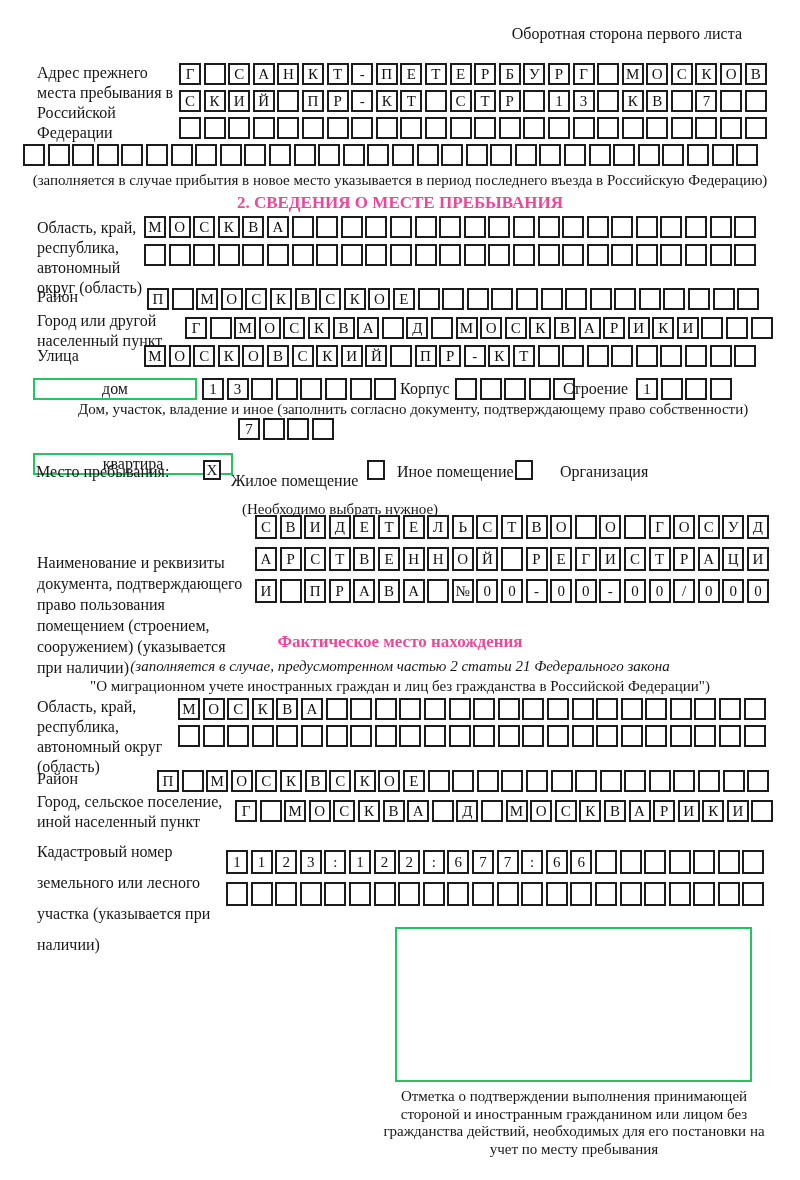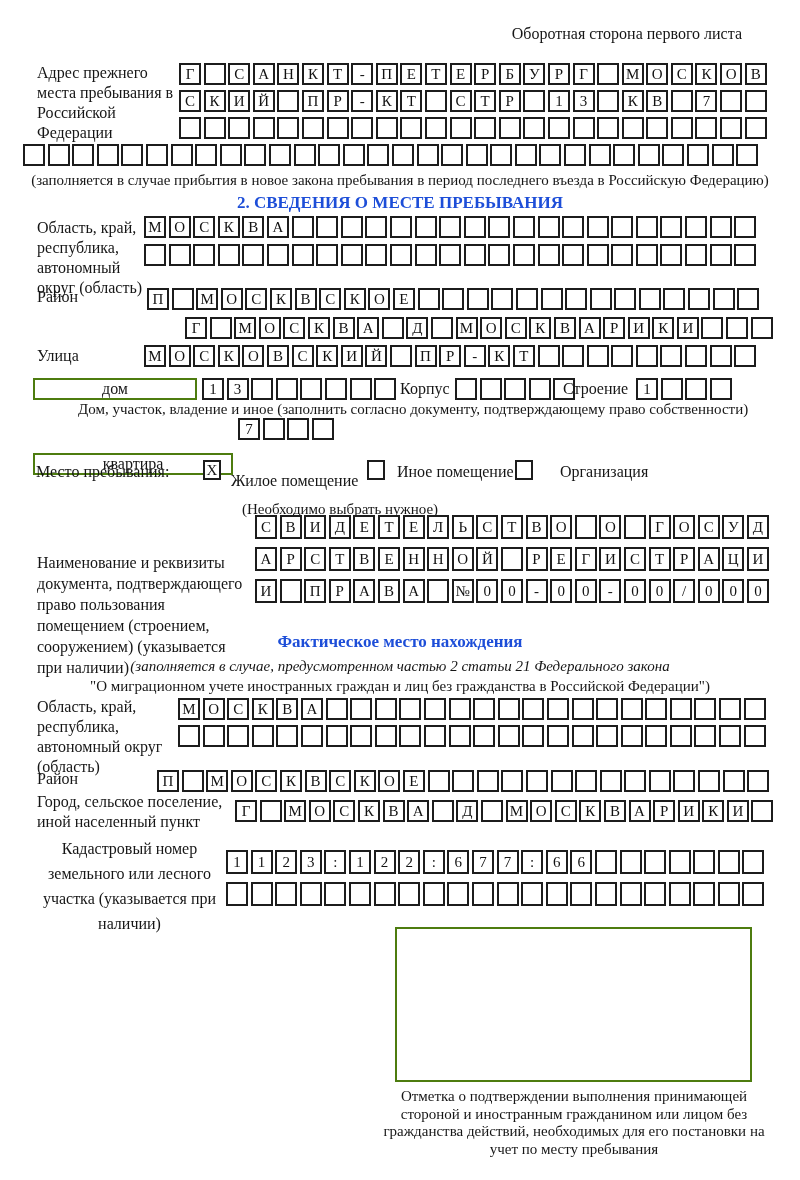--- a/index.html
+++ b/index.html
@@ -1,28 +1,28 @@
 <!DOCTYPE html>
 <html><head>
 <meta charset="utf-8">
 <style>
   html,body{margin:0;padding:0;background:#fff;}
   #page{position:relative;width:800px;height:1180px;background:#ffffff;
         font-family:"Liberation Serif", "DejaVu Serif", serif;color:#161616;overflow:hidden;}
   .abs{position:absolute;}
   .label{font-size:16px;line-height:20px;color:#161616;}
   .caption{font-size:15px;line-height:18px;color:#161616;}
-  .title-b{font-size:17px;font-weight:bold;color:#1d4ed8;}
+  .title-b{font-size:17px;font-weight:bold;color:#ec4899;}
   .center{text-align:center;}
   .cellrow{position:absolute;display:flex;}
   .cell{box-sizing:border-box;flex:0 0 auto;width:22px;height:22px;border:2px solid #1c1c1c;
         margin-right:2.6px;display:flex;align-items:center;justify-content:center;
         font-size:15px;color:#111;background:#fff;}
   .tall .cell{height:24px;}
-  .bigbox{position:absolute;box-sizing:border-box;border:2px solid #4d7c0f;background:#fff;
+  .bigbox{position:absolute;box-sizing:border-box;border:2px solid #22c55e;background:#fff;
           display:flex;align-items:center;justify-content:center;font-size:16px;}
   .checkbox{position:absolute;box-sizing:border-box;width:18px;height:20px;border:2px solid #1c1c1c;
             display:flex;align-items:center;justify-content:center;font-size:15px;background:#fff;}
 </style>
 </head>
 <body>
 
 <div id="page">
 
   <div class="abs label" style="top:24px;right:58px;">Оборотная сторона первого листа</div>
@@ -131,21 +131,21 @@
       <span class="cell"></span>
       <span class="cell"></span>
       <span class="cell"></span>
       <span class="cell"></span>
       <span class="cell"></span>
       <span class="cell"></span>
       <span class="cell"></span>
       <span class="cell"></span>
       <span class="cell"></span>
     </div>
-  <div class="abs caption center" style="top:171px;left:10px;width:780px;">(заполняется в случае прибытия в новое закона пребывания в период последнего въезда в Российскую Федерацию)</div>
+  <div class="abs caption center" style="top:171px;left:10px;width:780px;">(заполняется в случае прибытия в новое место указывается в период последнего въезда в Российскую Федерацию)</div>
 
   <div class="abs title-b center" style="top:193px;left:10px;width:780px;">2. СВЕДЕНИЯ О МЕСТЕ ПРЕБЫВАНИЯ</div>
 
   <div class="abs label" style="top:218px;left:37px;width:118px;">Область, край, республика, автономный округ (область)</div>
   <div class="cellrow" style="left:144px;top:216px;">
       <span class="cell">М</span>
       <span class="cell">О</span>
       <span class="cell">С</span>
       <span class="cell">К</span>
       <span class="cell">В</span>
@@ -220,20 +220,21 @@
       <span class="cell"></span>
       <span class="cell"></span>
       <span class="cell"></span>
       <span class="cell"></span>
       <span class="cell"></span>
       <span class="cell"></span>
       <span class="cell"></span>
       <span class="cell"></span>
     </div>
 
+  <div class="abs label" style="top:311px;left:37px;width:145px;">Город или другой населенный пункт</div>
   <div class="cellrow" style="left:185px;top:317px;">
       <span class="cell">Г</span>
       <span class="cell"></span>
       <span class="cell">М</span>
       <span class="cell">О</span>
       <span class="cell">С</span>
       <span class="cell">К</span>
       <span class="cell">В</span>
       <span class="cell">А</span>
       <span class="cell"></span>
@@ -509,21 +510,21 @@
       <span class="cell">К</span>
       <span class="cell">В</span>
       <span class="cell">А</span>
       <span class="cell">Р</span>
       <span class="cell">И</span>
       <span class="cell">К</span>
       <span class="cell">И</span>
       <span class="cell"></span>
     </div>
 
-  <div class="abs label" style="top:836px;left:37px;width:185px;line-height:25px;text-align:center;">Кадастровый номер земельного или лесного участка (указывается при наличии)</div>
+  <div class="abs label" style="top:836px;left:37px;width:185px;line-height:31px;">Кадастровый номер земельного или лесного участка (указывается при наличии)</div>
   <div class="cellrow tall" style="left:226px;top:850px;">
       <span class="cell">1</span>
       <span class="cell">1</span>
       <span class="cell">2</span>
       <span class="cell">3</span>
       <span class="cell">:</span>
       <span class="cell">1</span>
       <span class="cell">2</span>
       <span class="cell">2</span>
       <span class="cell">:</span>

